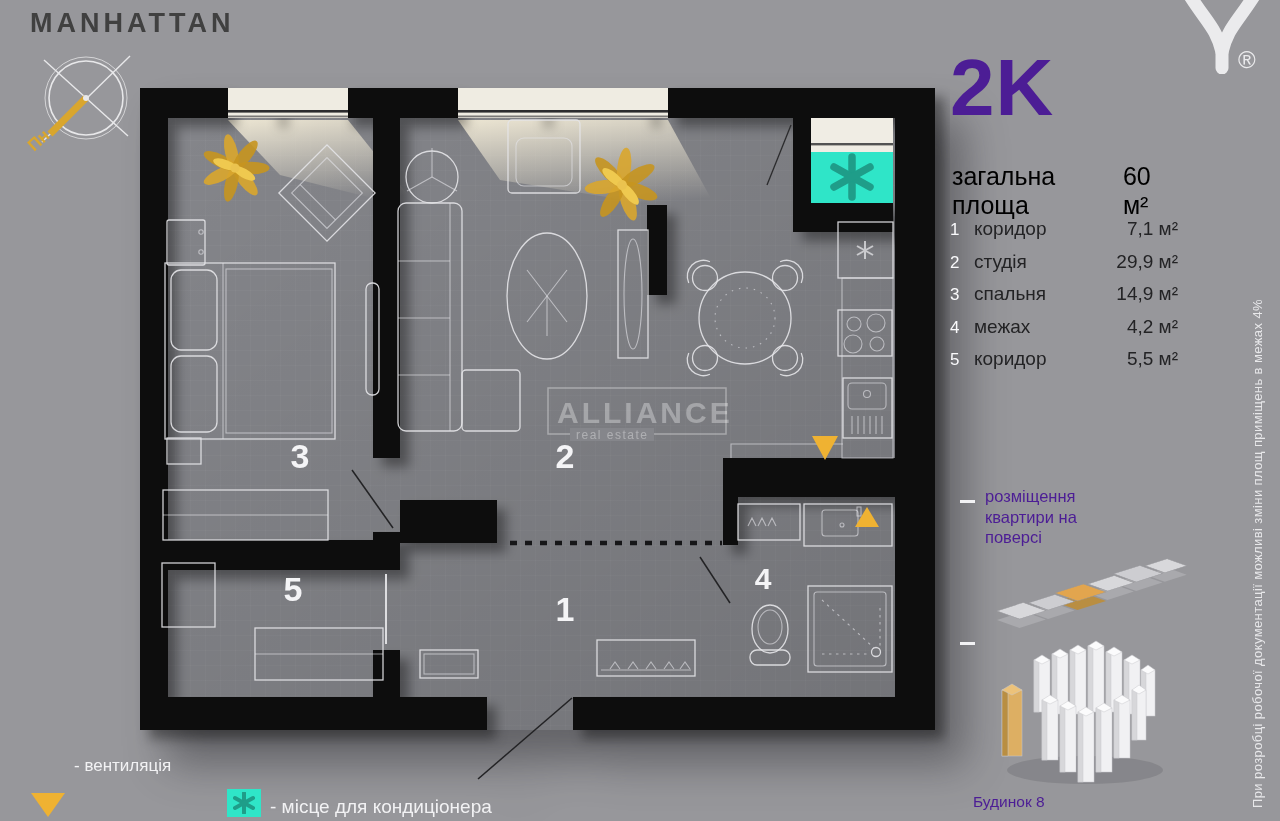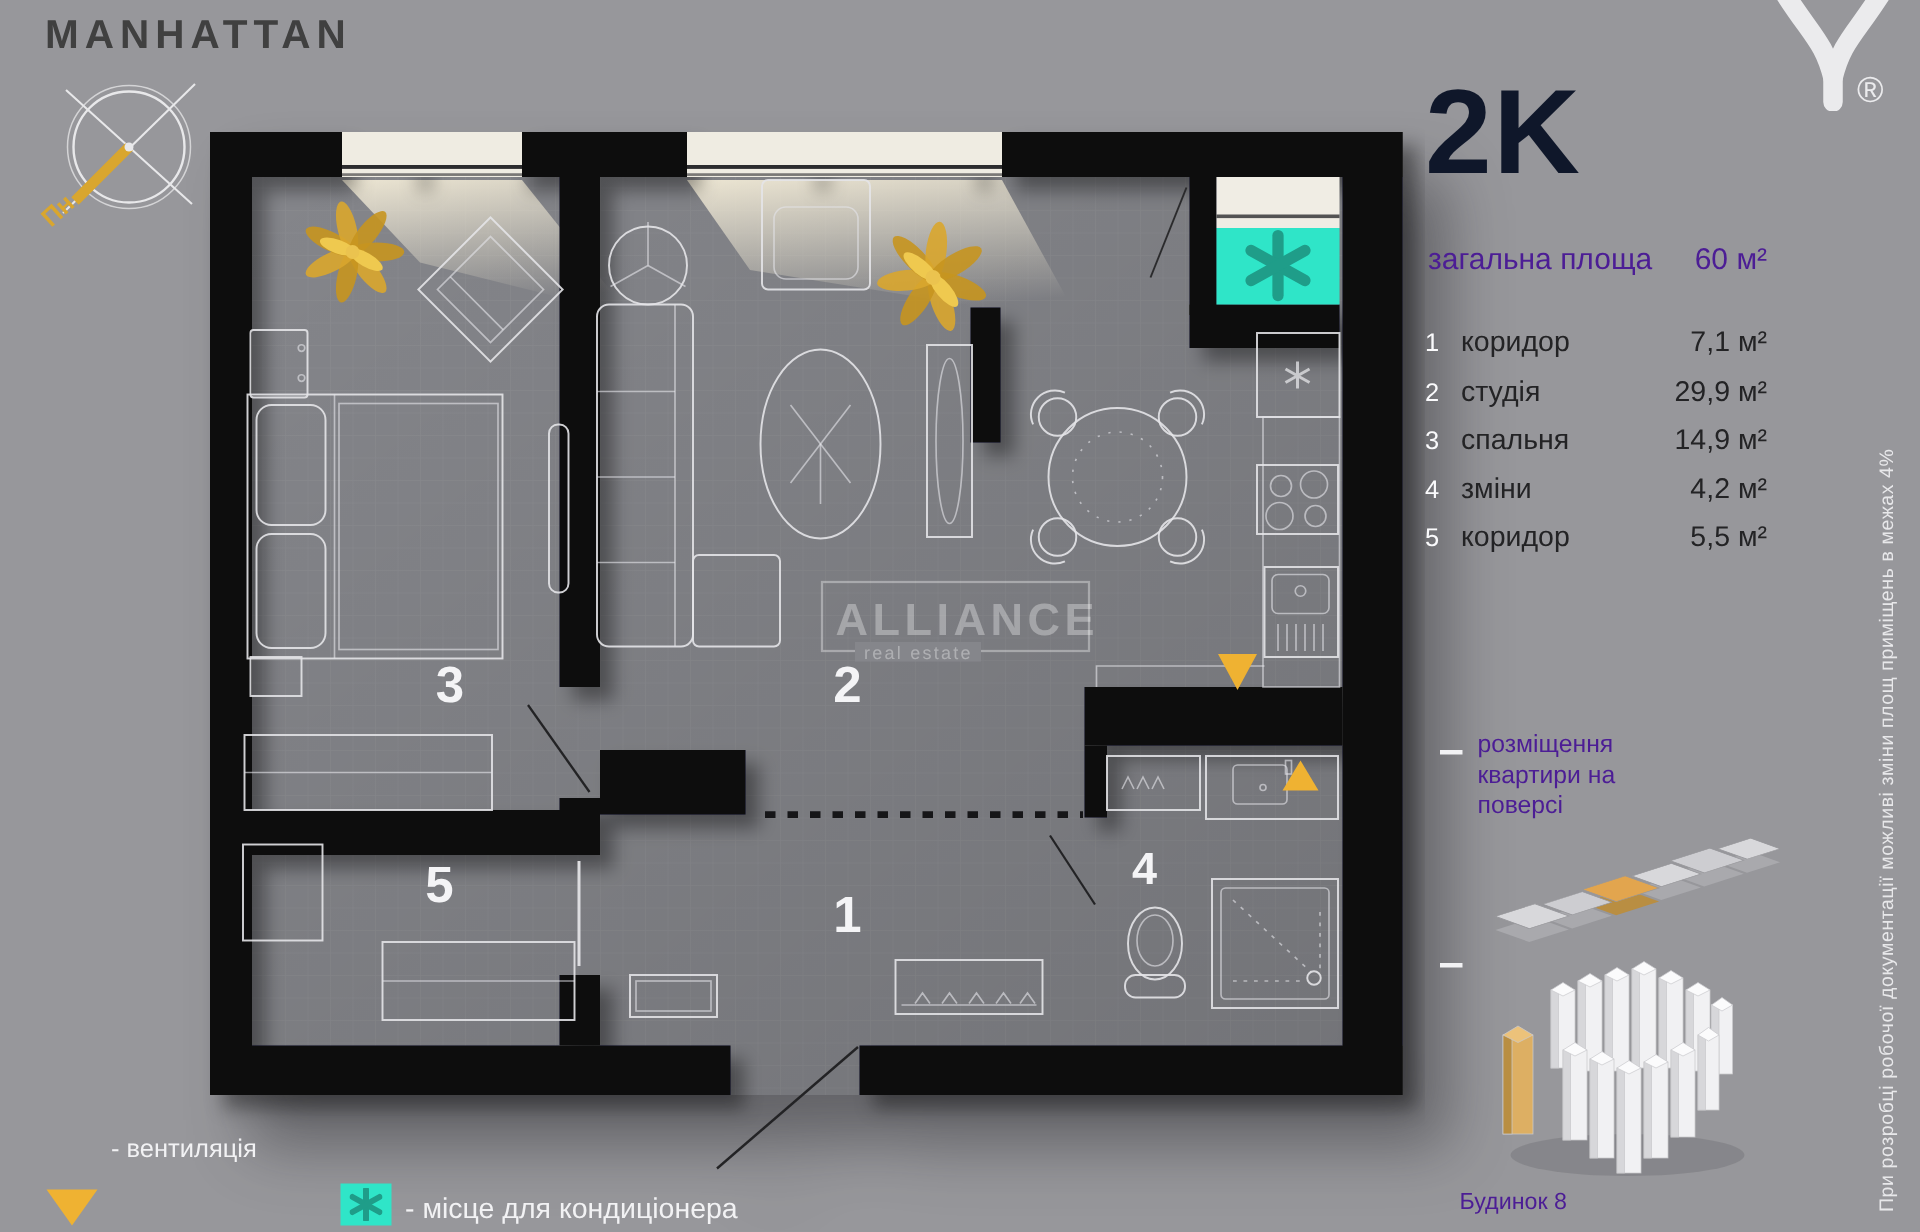--- a/index.html
+++ b/index.html
@@ -8,24 +8,24 @@
   .abs{position:absolute;}
   
   #title{left:30px;top:8px;font-size:27px;font-weight:700;letter-spacing:4px;color:#404040;}
   
   #plan{left:130px;top:80px;filter:drop-shadow(26px 30px 20px rgba(35,35,40,.45));}
   .f{stroke:#E4E4E8;fill:none;stroke-width:1.3;opacity:.9;}
   .f2{stroke:#E4E4E8;fill:none;stroke-width:1.1;opacity:.62;}
   .dash{stroke-dasharray:2.5 4.5;}
   .roomnum{fill:#F4F4F6;font-size:34px;font-weight:600;font-family:"Liberation Sans",sans-serif;}
   
-  #apt-type{left:950px;top:48px;font-size:80px;font-weight:700;color:#0f172a;letter-spacing:1px;line-height:1;}
+  #apt-type{left:950px;top:48px;font-size:80px;font-weight:700;color:#4c1d95;letter-spacing:1px;line-height:1;}
   #logo{right:16px;top:-6px;}
   #total-row{left:952px;top:162px;width:226px;display:flex;justify-content:space-between;
-             font-size:20px;color:#4c1d95;}
+             font-size:25px;color:#000000;}
   #room-list{left:950px;top:218px;width:228px;font-size:19px;color:#232325;}
   .rrow{display:flex;align-items:baseline;height:32.6px;}
   .rnum{width:24px;color:#FAFAFC;font-size:17px;}
   .rname{flex:1;}
   .rarea{}
   .tick{width:15px;height:3px;background:#F2F2F4;}
   #loc-caption{left:985px;top:486px;width:132px;font-size:16.5px;line-height:1.25;color:#4c1d95;}
   #bld-caption{left:973px;top:793px;font-size:15.5px;color:#4c1d95;}
   #disclaimer{right:15px;top:92px;height:716px;writing-mode:vertical-rl;transform:rotate(180deg);
               font-size:13px;color:rgba(246,246,248,.85);letter-spacing:.4px;}
@@ -357,21 +357,21 @@
     <span class="rname">студія</span>
     <span class="rarea">29,9 м²</span>
   </div>
   <div class="rrow">
     <span class="rnum">3</span>
     <span class="rname">спальня</span>
     <span class="rarea">14,9 м²</span>
   </div>
   <div class="rrow">
     <span class="rnum">4</span>
-    <span class="rname">зміни</span>
+    <span class="rname">межах</span>
     <span class="rarea">4,2 м²</span>
   </div>
   <div class="rrow">
     <span class="rnum">5</span>
     <span class="rname">коридор</span>
     <span class="rarea">5,5 м²</span>
   </div>
 </div>
 
 <div class="abs tick" style="left:960px;top:500px"></div>

